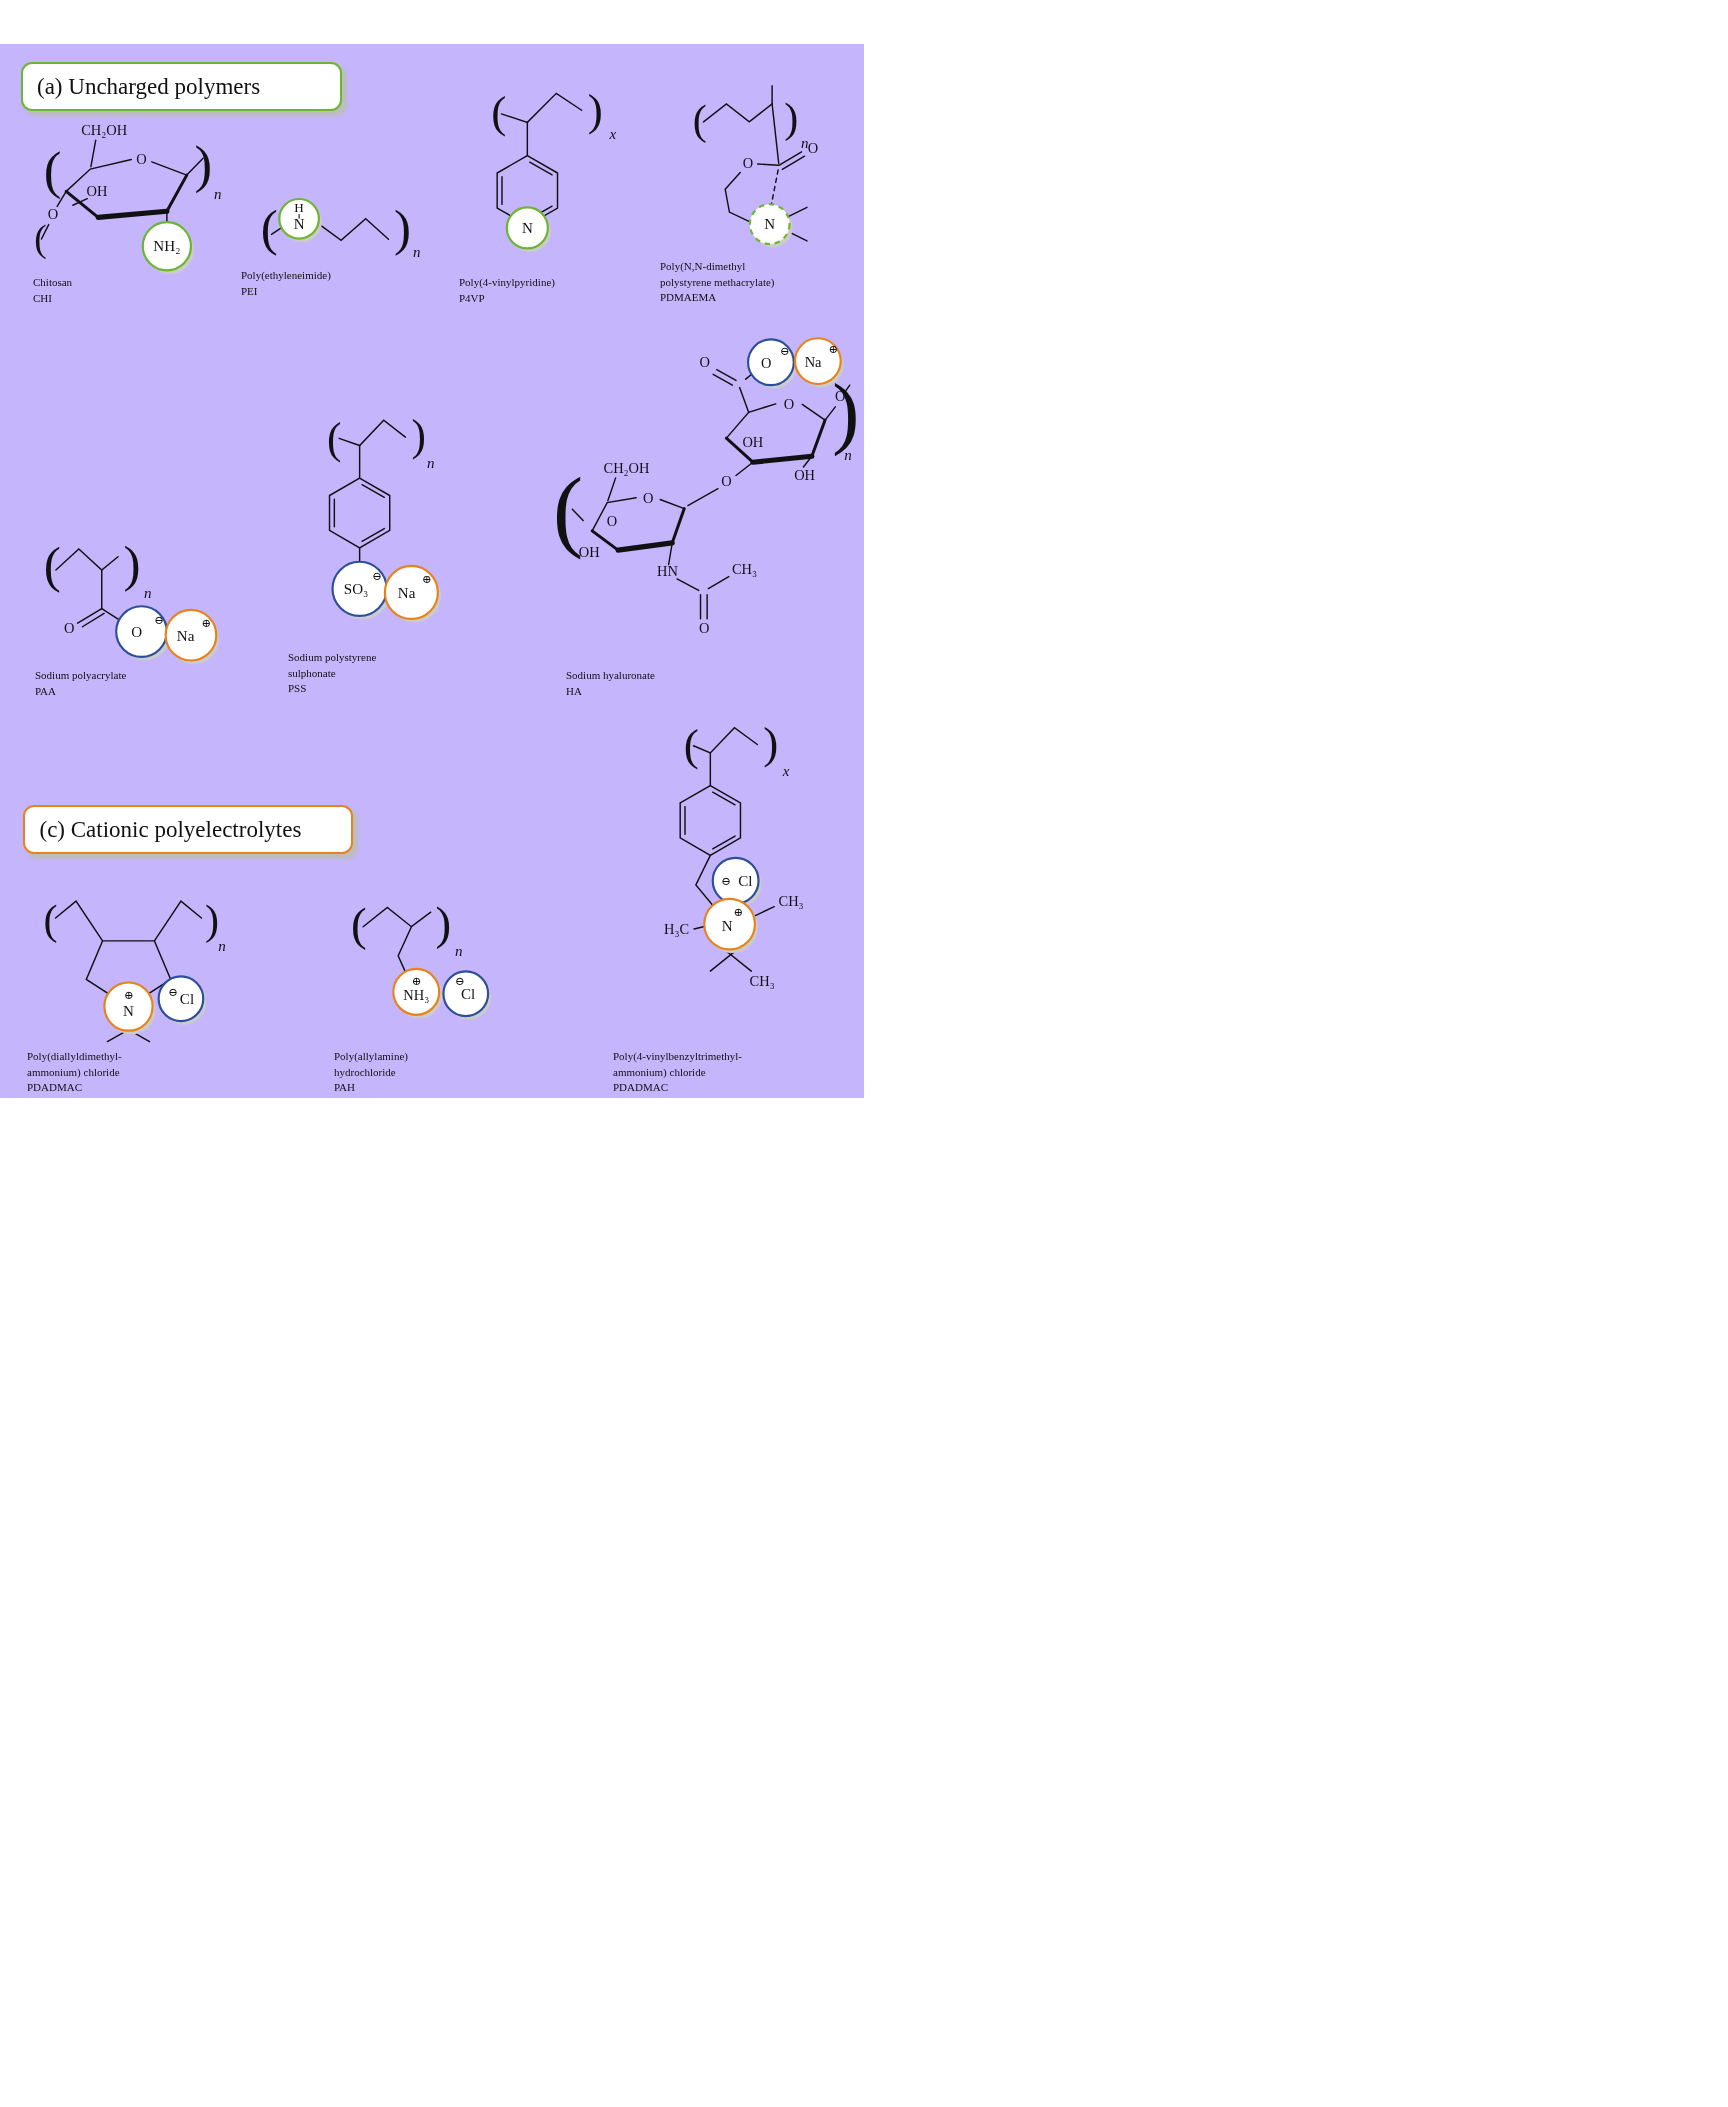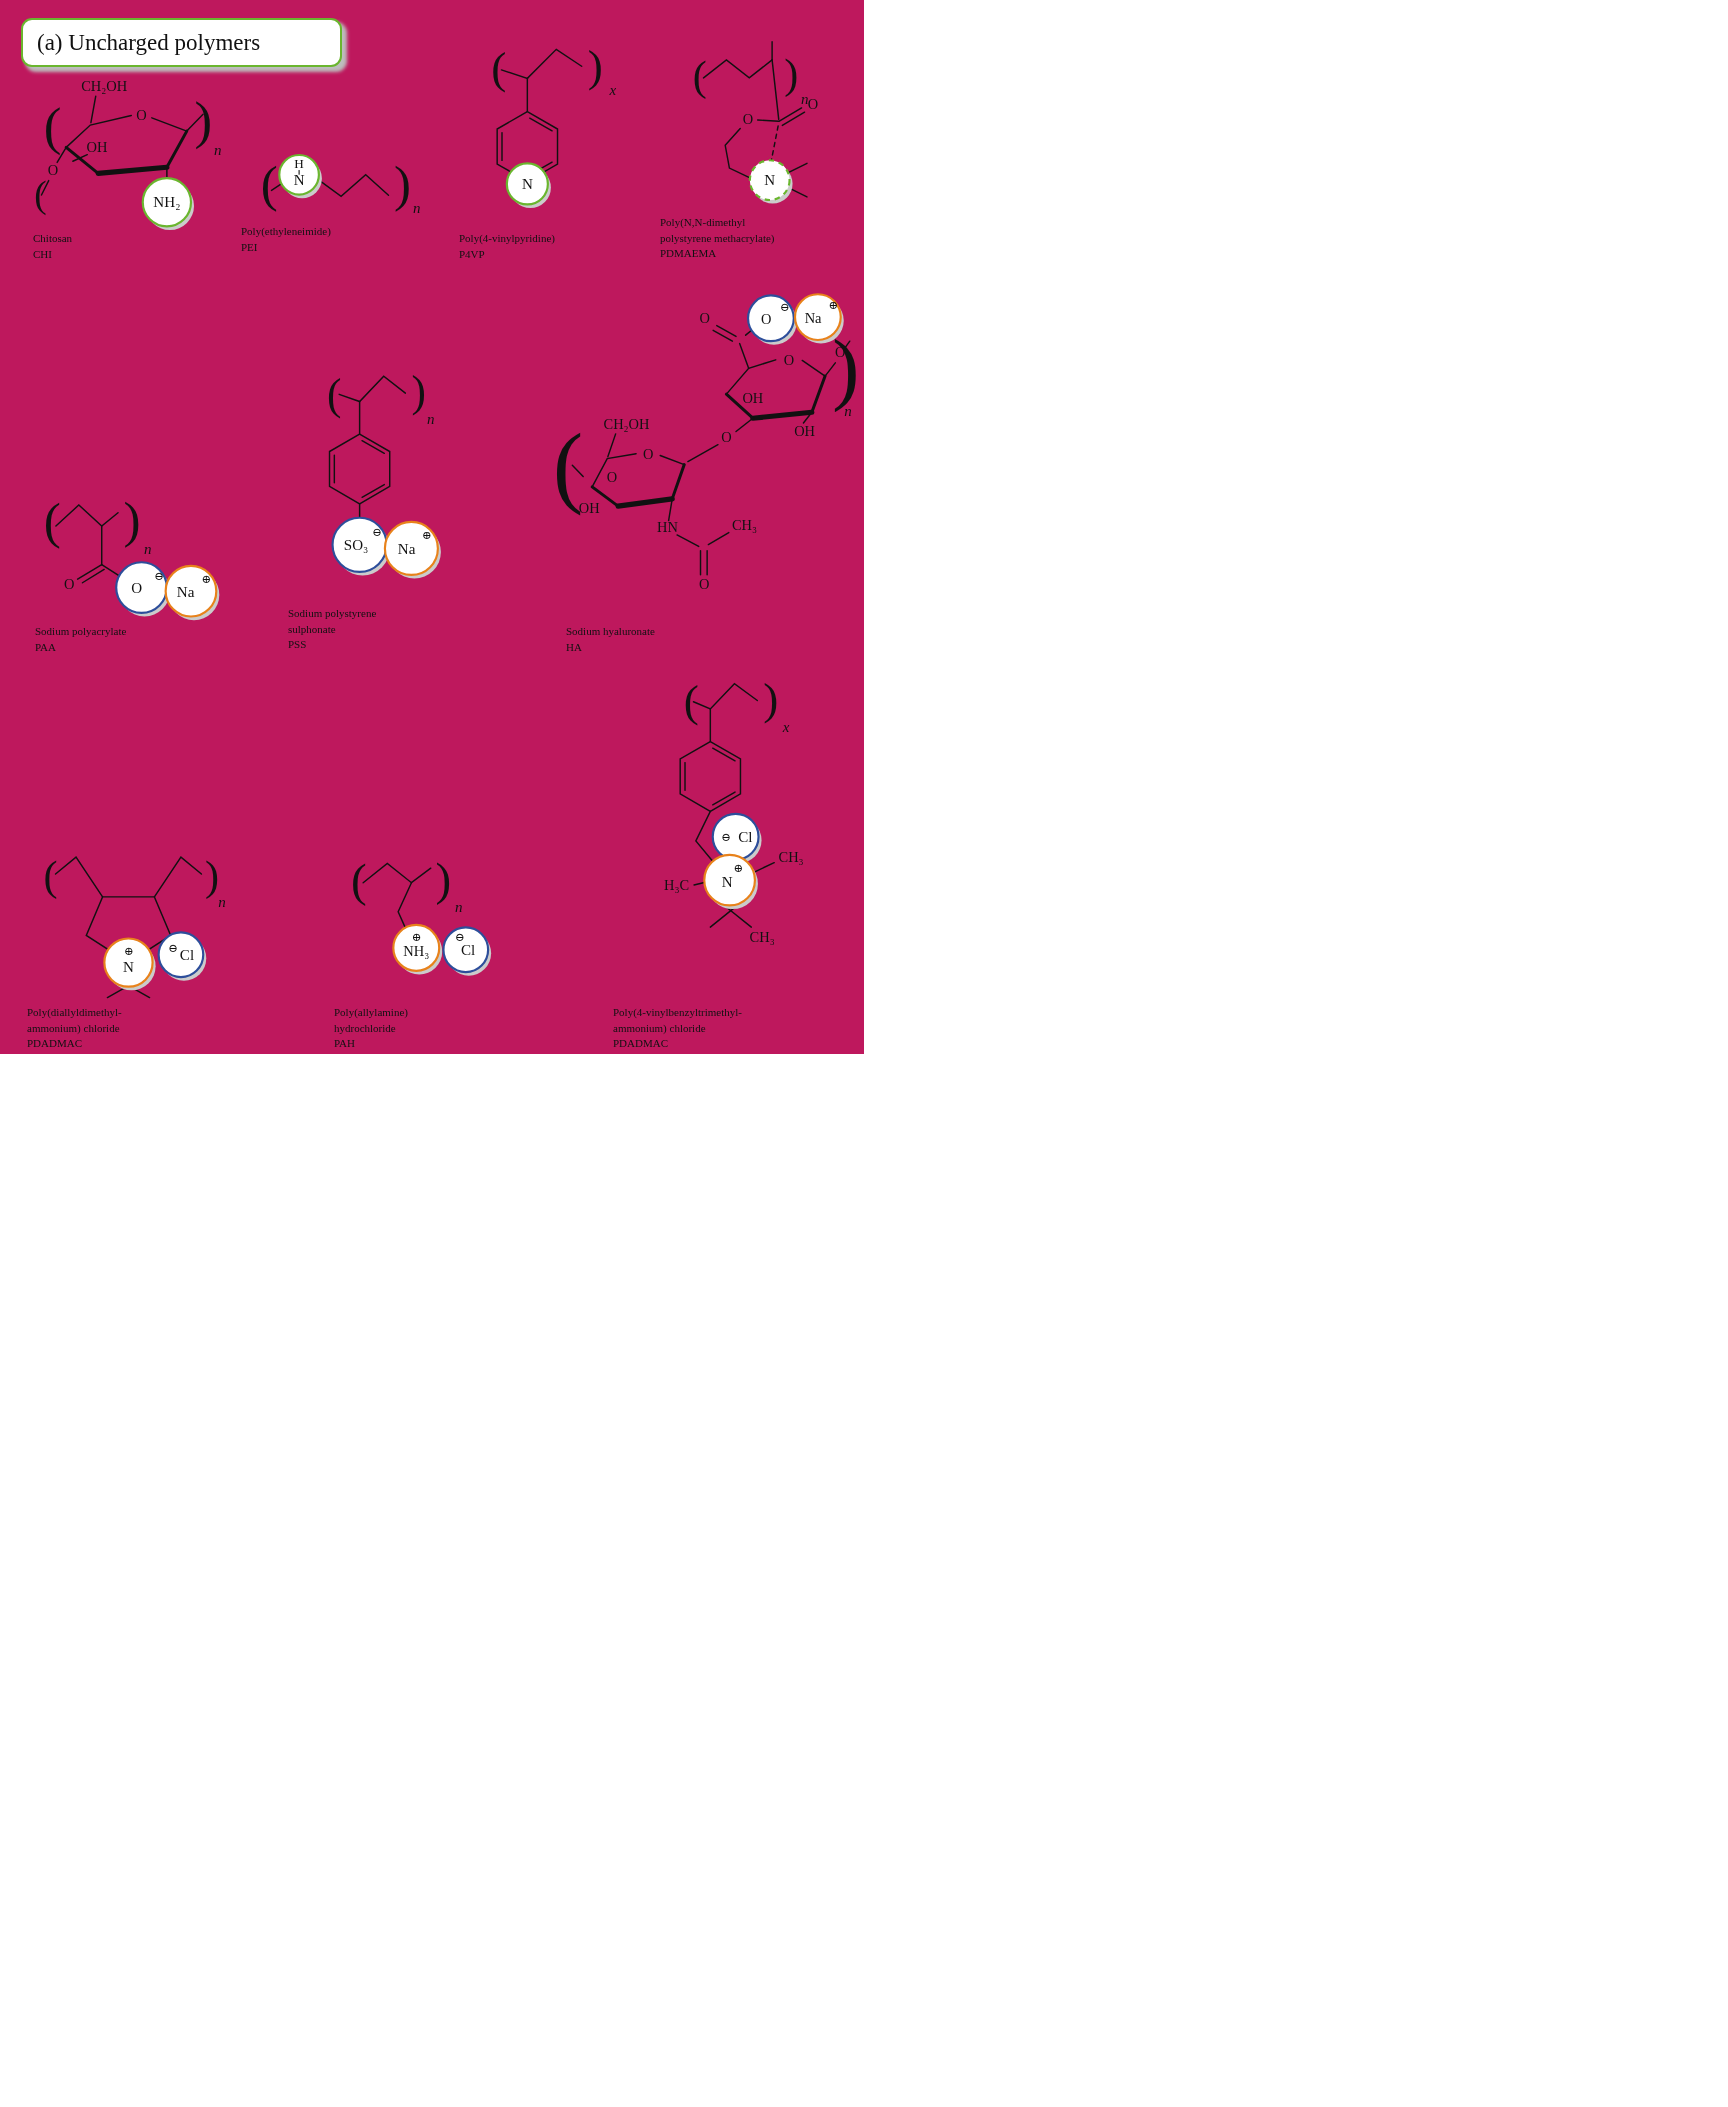--- a/index.html
+++ b/index.html
@@ -1,18 +1,18 @@
 <!DOCTYPE html>
 <html style="font-size:9.6px"><head>
 <meta charset="utf-8">
 <style>
   * { box-sizing: border-box; }
   html,body { margin:0; padding:0; background:#ffffff; }
   body { font-family:"Liberation Serif","DejaVu Serif",serif; color:#111; }
-  .page { position:relative; width:864px; height:1054px; background:#be185d; overflow:hidden; }
+  .page { position:relative; width:864px; height:1054px; background:#c4b5fd; overflow:hidden;margin-top:44px; }
 
   .section-box {
     position:absolute; background:#fff; border-radius:11px;
     display:flex; align-items:center; padding:0 14.5px;
     font-size:23px; color:#111;
     box-shadow:4.2px 4.8px 3.6px #bdbdbd;
   }
   .box-a { border:2.4px solid #6ab62e; }
   .box-b { border:2.4px solid #2d4e9b; }
   .box-c { border:2.4px solid #e8821b; }
@@ -38,20 +38,23 @@
   .hl-orange { stroke:#e8821b; }
   .hl-dash { stroke-dasharray:9 8; }
 </style>
 </head>
 <body>
 
 <div class="page">
 
   <div class="section-box box-a" style="left:20.5px;top:18px;width:321px;height:49px">
     <span>(a) Uncharged polymers</span>
+  </div>
+  <div class="section-box box-c" style="left:23px;top:761px;width:330px;height:49px">
+    <span>(c) Cationic polyelectrolytes</span>
   </div>
 
   <svg class="struct" style="left:33px;top:66px" width="193" height="164" viewBox="0 0 320 272">
     <g>
       <path class="bond" d="M55,135 L95,98 L163,82"></path>
       <path class="bond" d="M197,86 L255,108"></path>
       <path class="bond bold5" d="M255,108 L222,168"></path>
       <path class="bond bold8" d="M222,168 L108,178"></path>
       <path class="bond bold5" d="M108,178 L55,135"></path>
       <path class="bond" d="M255,108 L282,80"></path>

